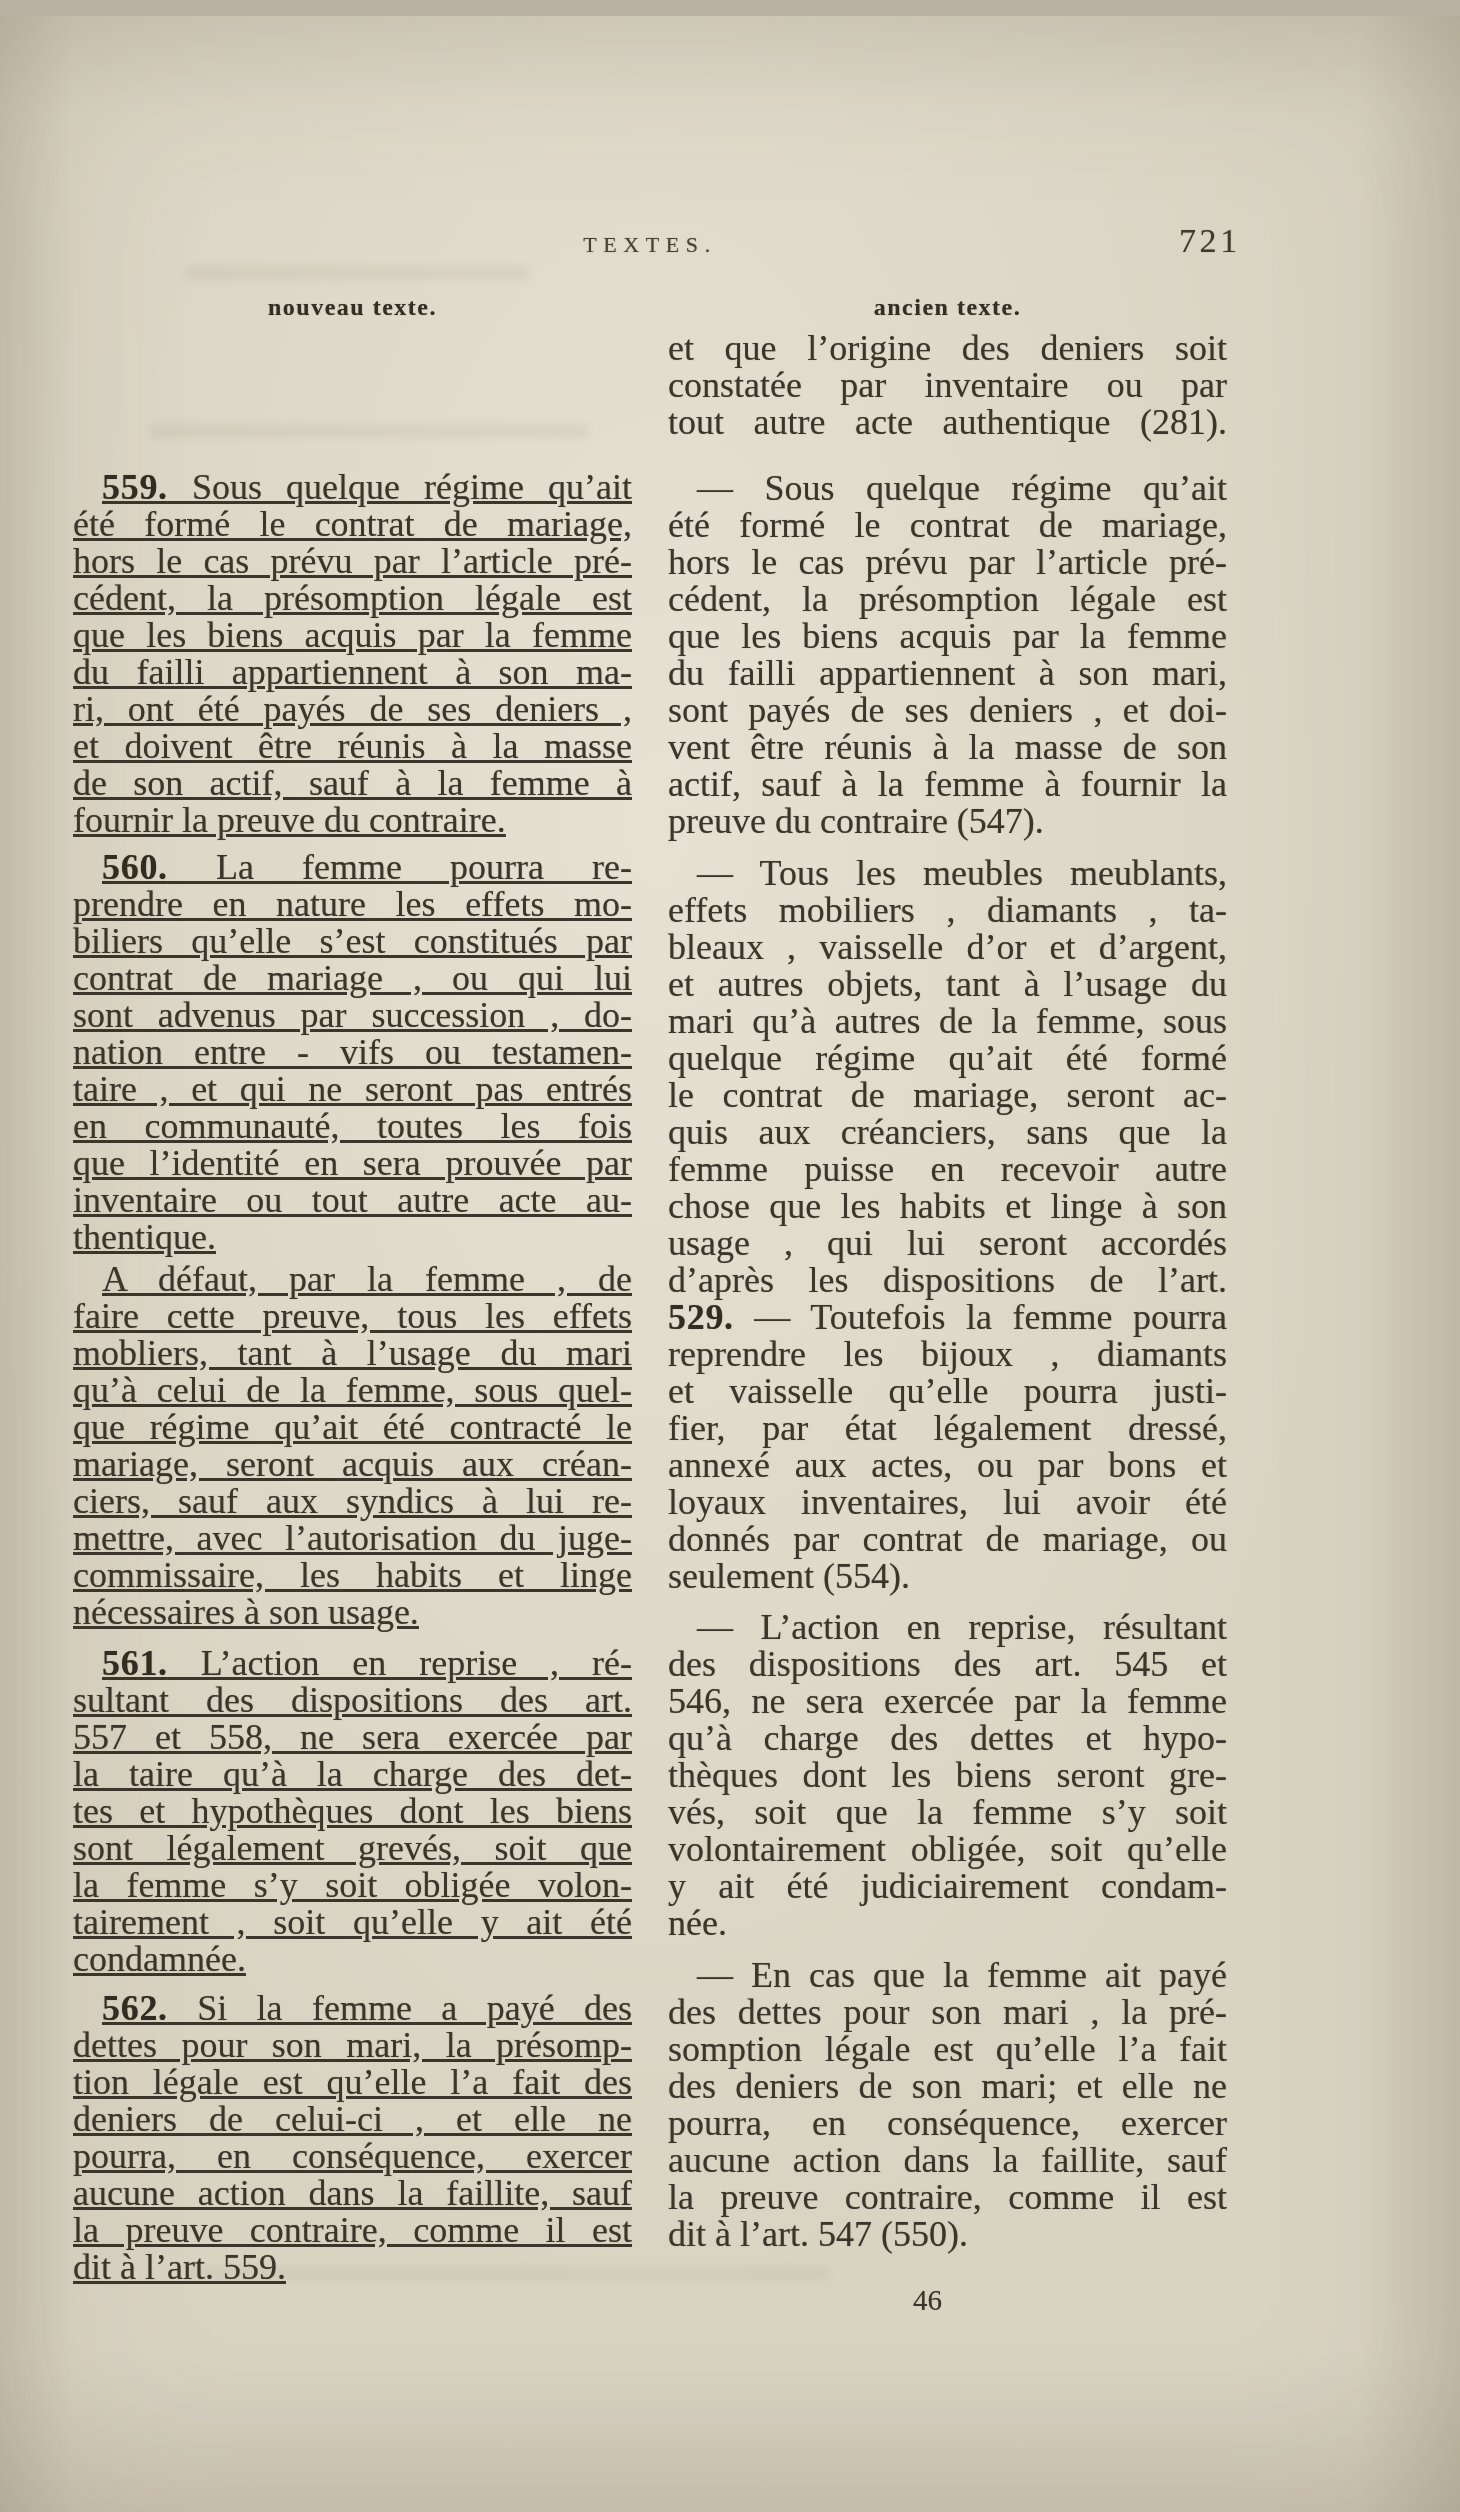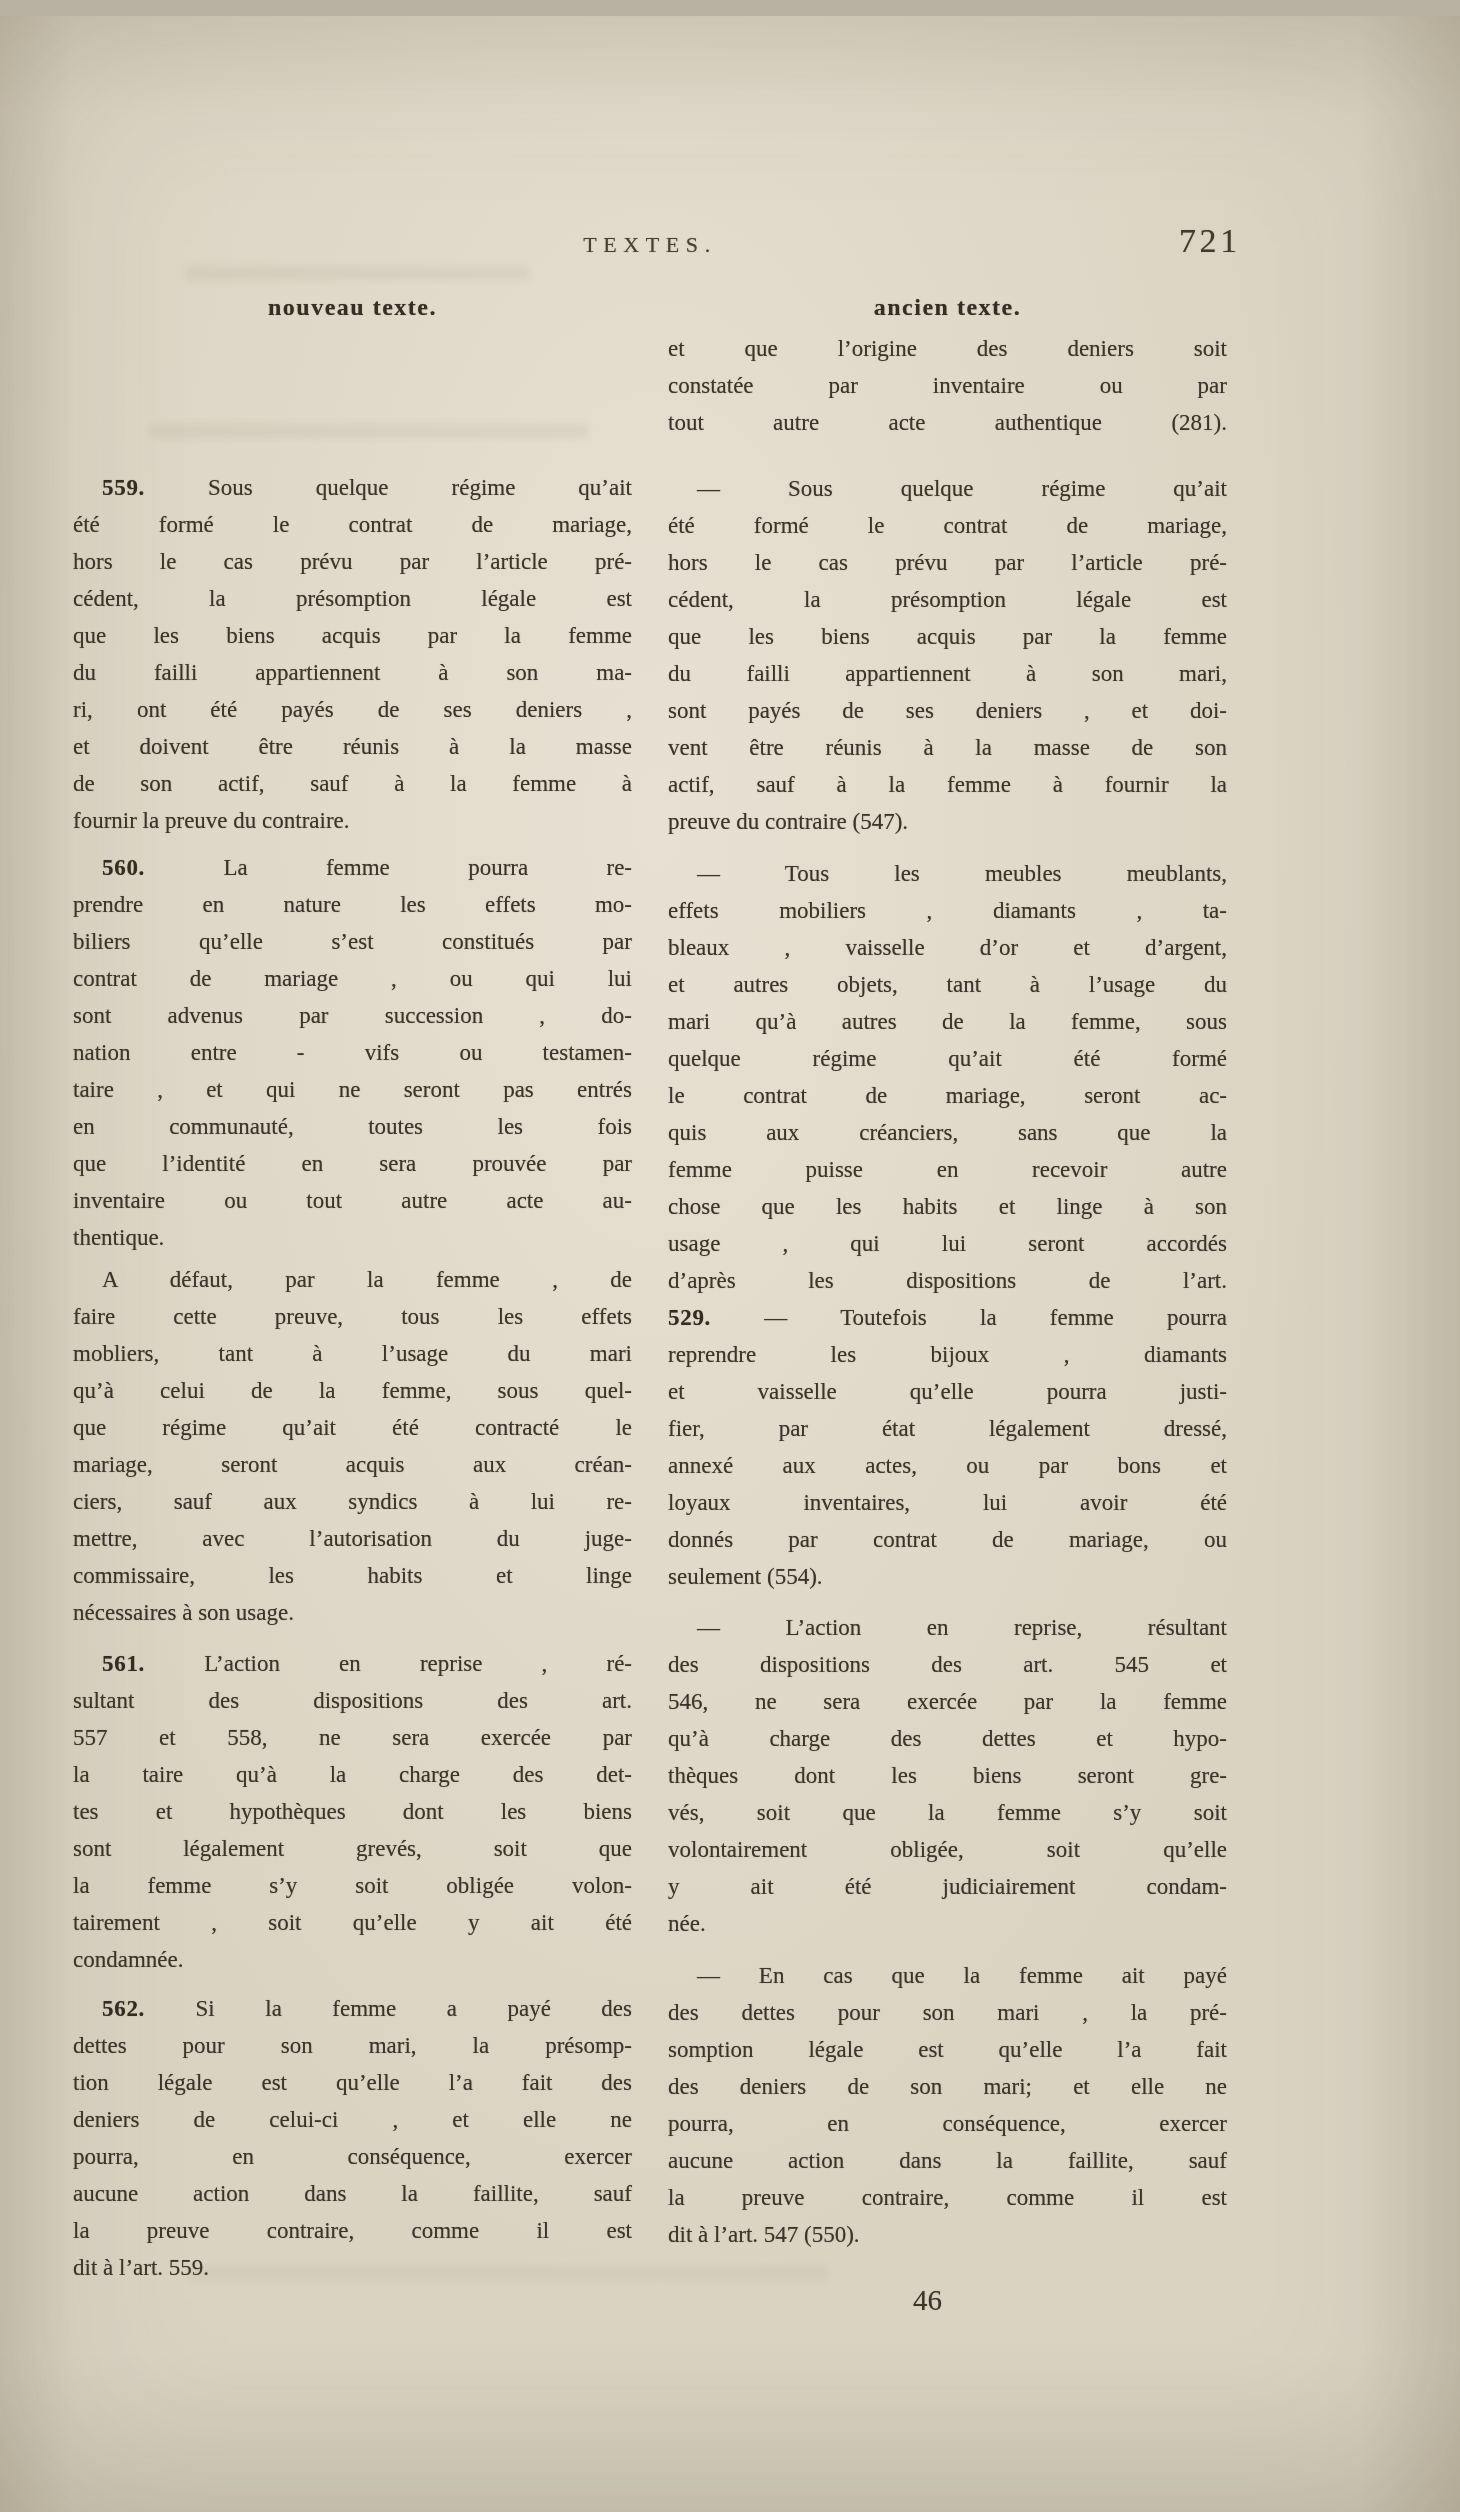--- a/index.html
+++ b/index.html
@@ -32,24 +32,24 @@
   }
   .col-heading{
     position:absolute;top:278px;
     text-align:center;font-size:24px;font-weight:bold;letter-spacing:1.5px;
     color:#352e24;text-shadow:0 0 0.9px rgba(53,46,36,0.5);
   }
   .col-heading.left{left:73px;width:559px;}
   .col-heading.right{left:668px;width:559px;}
   .col{
     position:absolute;width:559px;
-    font-size:23px;line-height:37px;
+    font-size:36px;line-height:37px;
     text-shadow:0 0 0.9px rgba(60,53,43,0.5);
   }
-  .col[data-col="left"]{left:73px;top:453px;}
+  .col[data-col="left"]{left:73px;top:453px;text-decoration:underline;}
   .col[data-col="right"]{left:668px;top:314px;}
   .line{text-align:justify;text-align-last:justify;white-space:normal;}
   .para .line:last-child{text-align-last:left;}
   .para .line:first-child{text-indent:29px;}
   .col[data-col="right"] .para:first-child .line:first-child{text-indent:0;}
   .col[data-col="right"] .para:first-child .line:last-child{text-align-last:justify;}
   .col[data-col="left"] .para:nth-child(2){margin-top:10.2px;}
   .col[data-col="left"] .para:nth-child(3){margin-top:4.4px;}
   .col[data-col="left"] .para:nth-child(4){margin-top:14.6px;}
   .col[data-col="left"] .para:nth-child(5){margin-top:11.7px;}

